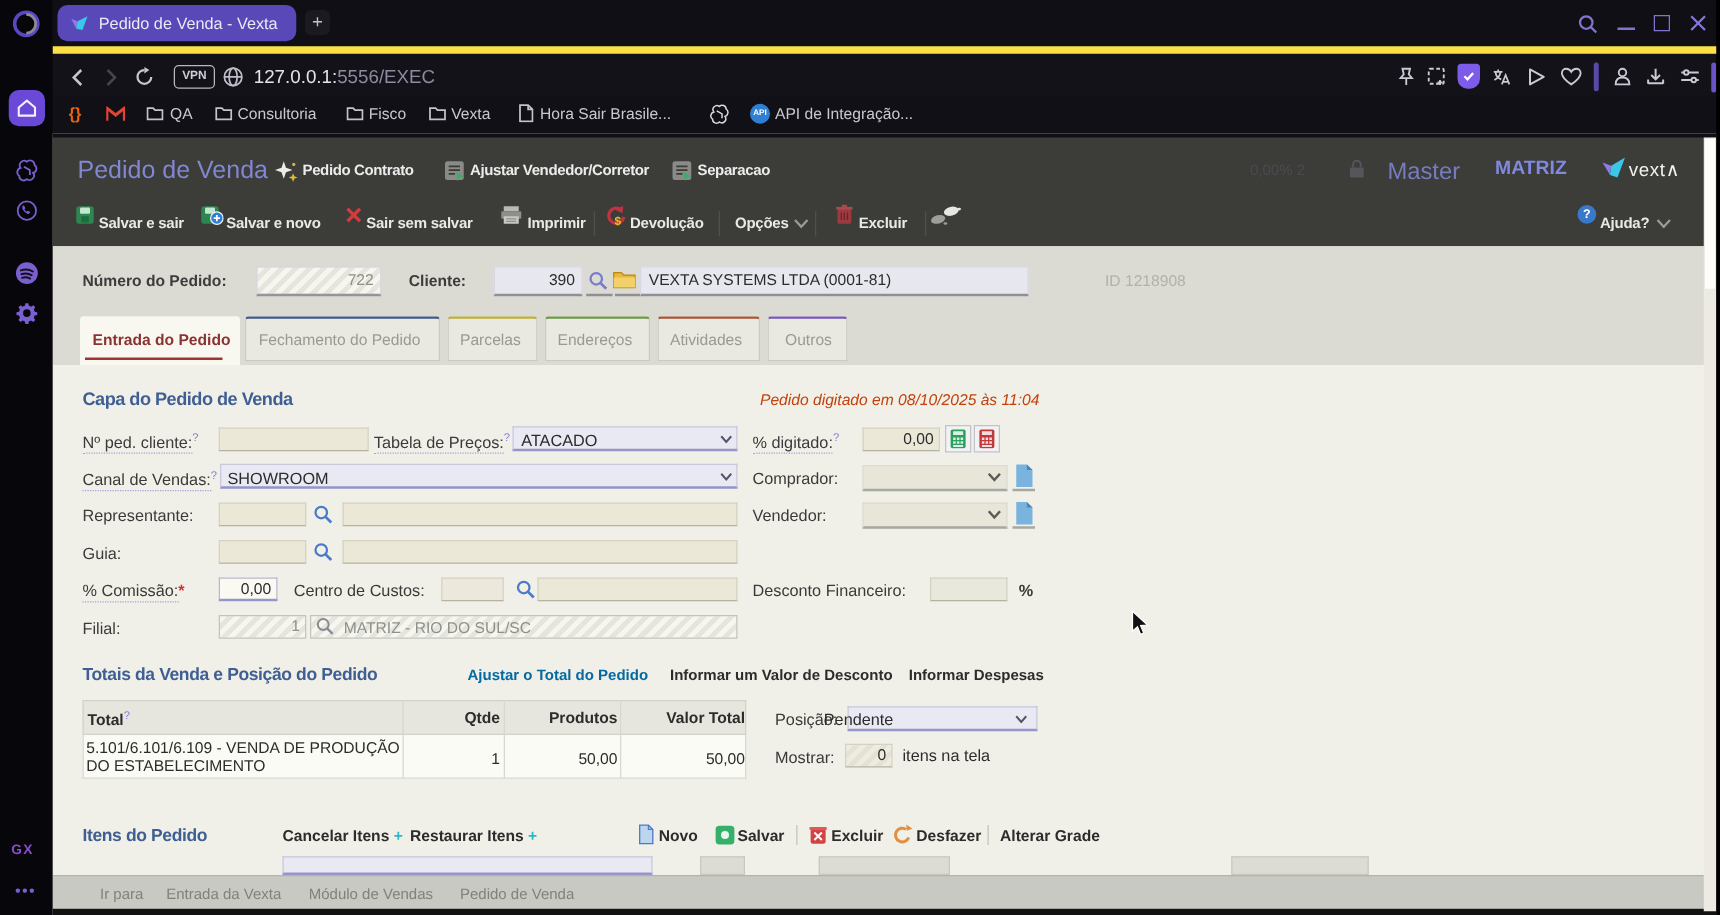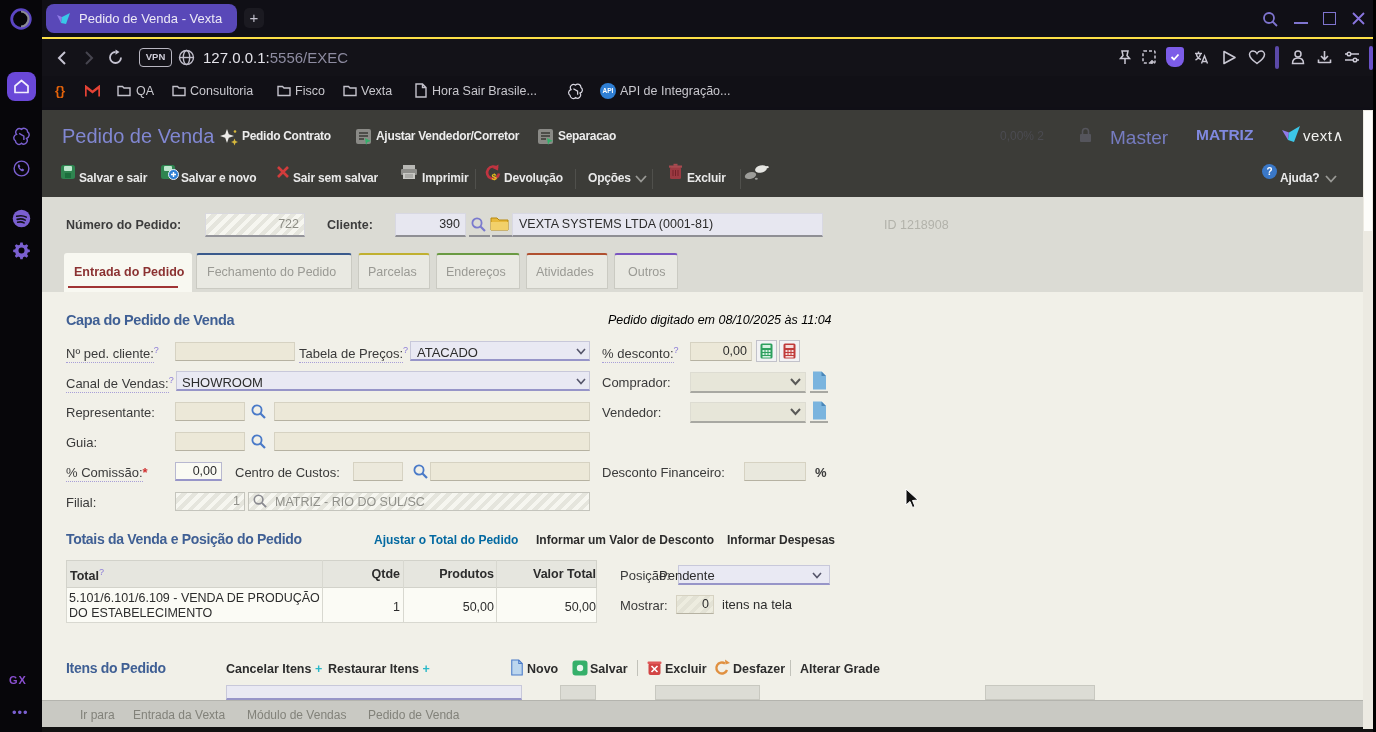--- a/index.html
+++ b/index.html
@@ -6,21 +6,21 @@
 html,body { width:1376px; height:732px; overflow:hidden; background:#000; }
 body { font-family:"Liberation Sans", sans-serif; }
 #root { position:absolute; left:0; top:0; width:1376px; height:732px; background:#100f16; overflow:hidden; }
 .abs { position:absolute; }
 
 #sidebar { position:absolute; left:0; top:0; width:42px; height:732px; background:#07060a; z-index:30; }
 #tabstrip { position:absolute; left:42px; top:0; width:1334px; height:37px; background:#100f16; }
 #tab1 { position:absolute; left:4px; top:4px; width:191px; height:29px; border-radius:8px; background:#5948b8;padding-left:12px; }
 #tab1 .ttl { position:absolute; left:33px; top:7px; font-size:13px; color:#ece9f6; white-space:nowrap; }
 #newtab { position:absolute; left:202px; top:8px; width:20px; height:20px; border-radius:5px; background:#1b1a21; color:#c2c0cc; font-size:15px; text-align:center; line-height:19px; }
-#addrbar { position:absolute; left:42px; top:37px; width:1334px; height:39px; background:#131218; border-top:2px solid #fde047; }
+#addrbar { position:absolute; left:42px; top:37px; width:1334px; height:39px; background:#131218; border-top:6px solid #fde047; }
 #bookmarks { position:absolute; left:42px; top:76px; width:1334px; height:31px; background:#111016; }
 .bktxt { position:absolute; top:8px; font-size:12.5px; color:#c9c8ce; white-space:nowrap; }
 
 #page { position:absolute; left:42px; top:107px; width:1331px; height:625px; background:#f1f0e8; overflow:hidden; }
 #pghead { position:absolute; left:0; top:0; width:1331px; height:90px; background:#3c3c38; }
 #band { position:absolute; left:0; top:90px; width:1331px; height:95px; background:#dbdbd4; }
 #panel { position:absolute; left:0; top:185px; width:1331px; height:408px; background:#f1f0e8; }
 #footerbar { position:absolute; left:0; top:593px; width:1331px; height:27px; background:#c9c9c3; border-top:1px solid #b4b4ae; }
 #botstrip { position:absolute; left:0; top:620px; width:1331px; height:5px; background:#121212; }
 #scrollbar { position:absolute; left:1363px; top:110px; width:10px; height:619px; background:#eceae2; z-index:25; }
@@ -285,31 +285,31 @@
     <div class="abs" style="left:326px;top:68px;font-size:12.5px;color:#9a9a94">Parcelas</div>
     <div class="abs" style="left:394px;top:56px;width:84px;height:36px;background:#e9e9e2;border:1px solid #cacac2;border-top:2px solid #6a9a42;border-radius:3px 3px 0 0"></div>
     <div class="abs" style="left:404px;top:68px;font-size:12.5px;color:#9a9a94">Endereços</div>
     <div class="abs" style="left:484px;top:56px;width:82px;height:36px;background:#e9e9e2;border:1px solid #cacac2;border-top:2px solid #b05030;border-radius:3px 3px 0 0"></div>
     <div class="abs" style="left:494px;top:68px;font-size:12.5px;color:#9a9a94">Atividades</div>
     <div class="abs" style="left:572px;top:56px;width:64px;height:36px;background:#e9e9e2;border:1px solid #cacac2;border-top:2px solid #7a55c0;border-radius:3px 3px 0 0"></div>
     <div class="abs" style="left:586px;top:68px;font-size:12.5px;color:#9a9a94">Outros</div>
   </div>
   <div id="panel"></div>
   <div class="abs" style="left:24px;top:205px;font-size:14.5px;font-weight:bold;letter-spacing:-0.4px;color:#3f5f94">Capa do Pedido de Venda</div>
-  <div class="abs" style="left:566px;top:206px;font-size:12.5px;font-style:italic;color:#000000">Pedido digitado em 08/10/2025 às 11:04</div>
+  <div class="abs" style="left:566px;top:206px;font-size:12.5px;font-style:italic;color:#c2410c">Pedido digitado em 08/10/2025 às 11:04</div>
 
   <div class="lbl2" style="left:24px;top:238px"><span class="hlp">Nº ped. cliente:</span><span class="qmark">?</span></div>
   <div class="inp" style="left:133px;top:235px;width:120px"></div>
   <div class="lbl2" style="left:257px;top:238px"><span class="hlp">Tabela de Preços:</span><span class="qmark">?</span></div>
   <div class="sel" style="left:368px;top:234px;width:180px"></div>
   <div class="ftxt" style="left:375px;top:238px">ATACADO</div>
   <svg class="abs" style="left:534px;top:241px" width="10" height="7" viewBox="0 0 10 7">
         <path d="M1 1 L5 5.5 L9 1" fill="none" stroke="#55556a" stroke-width="1.6"></path>
       </svg>
-  <div class="lbl2" style="left:560px;top:238px"><span class="hlp">% desconto:</span><span class="qmark">?</span></div>
+  <div class="lbl2" style="left:560px;top:238px"><span class="hlp">% digitado:</span><span class="qmark">?</span></div>
   <div class="inp" style="left:648px;top:235px;width:62px;text-align:right;font-size:12.5px;color:#2c2c2c;line-height:17px;padding-right:4px">0,00</div>
   <div class="abs" style="left:714px;top:233px;width:21px;height:22px;background:#f2f2f4;border:1px solid #c2c2ca"></div>
   <svg class="abs" style="left:718px;top:236px" width="13" height="16" viewBox="0 0 13 16">
         <rect x="0.5" y="0.5" width="12" height="15" rx="1.5" fill="#2da05e"></rect>
         <rect x="2.5" y="2" width="8" height="3" fill="#d6f2e2"></rect>
         <g fill="#d6f2e2">
           <rect x="2.5" y="7" width="2" height="2"></rect>
           <rect x="5.5" y="7" width="2" height="2"></rect>
           <rect x="8.5" y="7" width="2" height="2"></rect>
           <rect x="2.5" y="10" width="2" height="2"></rect>

